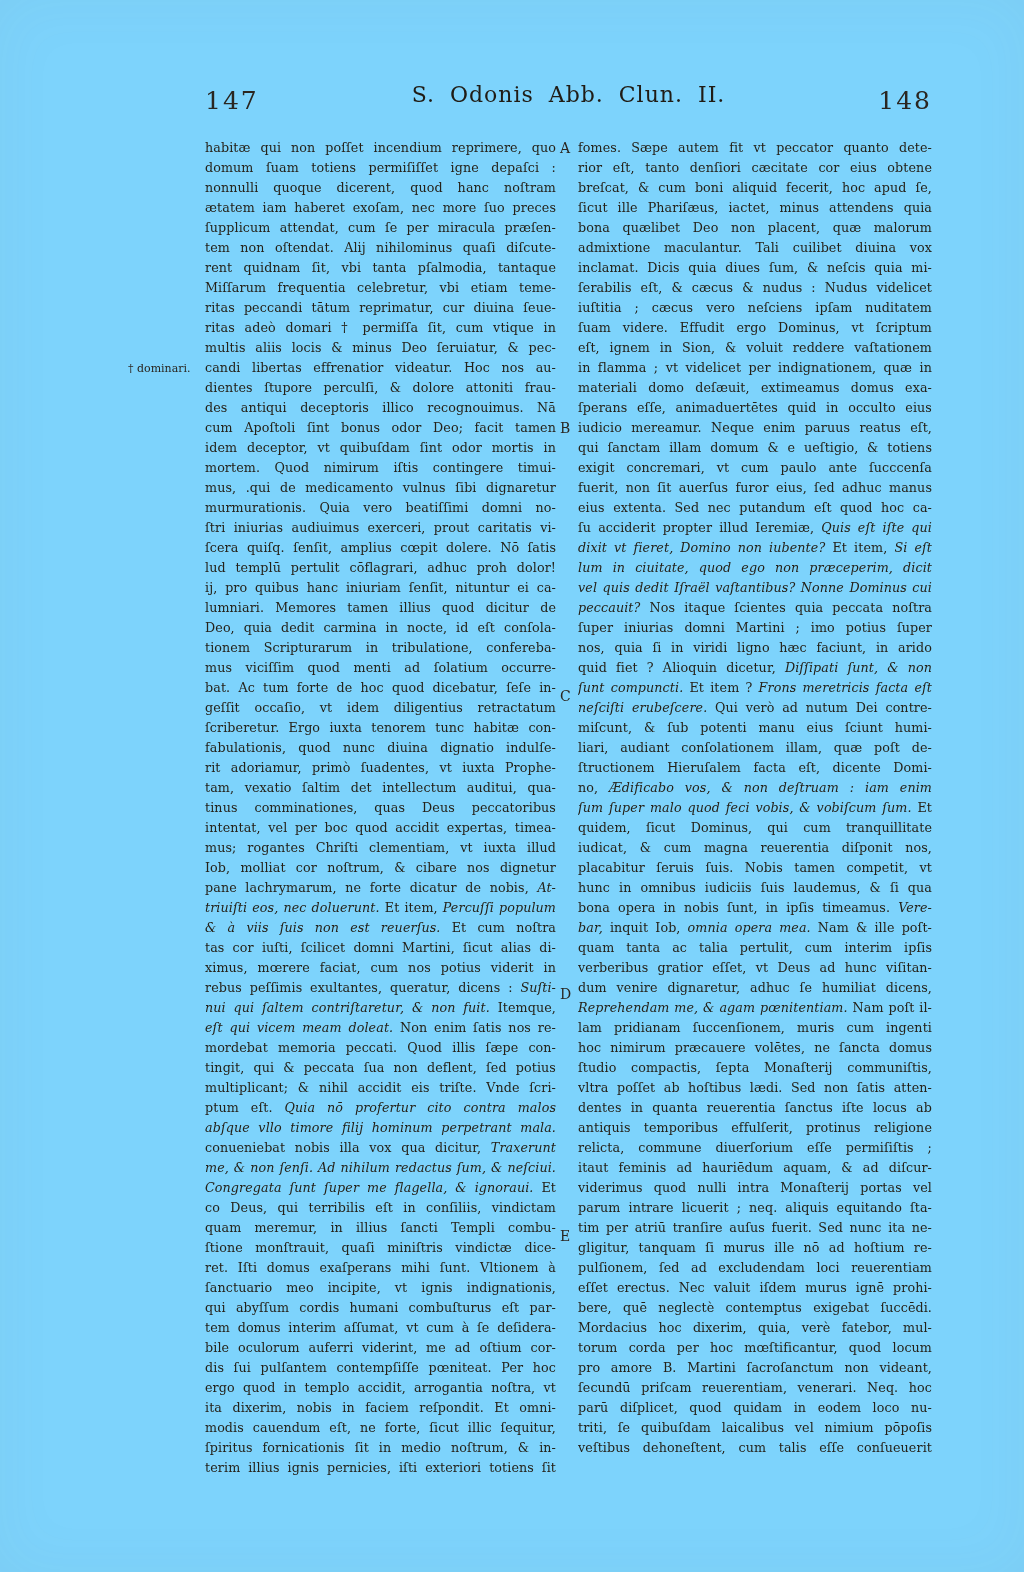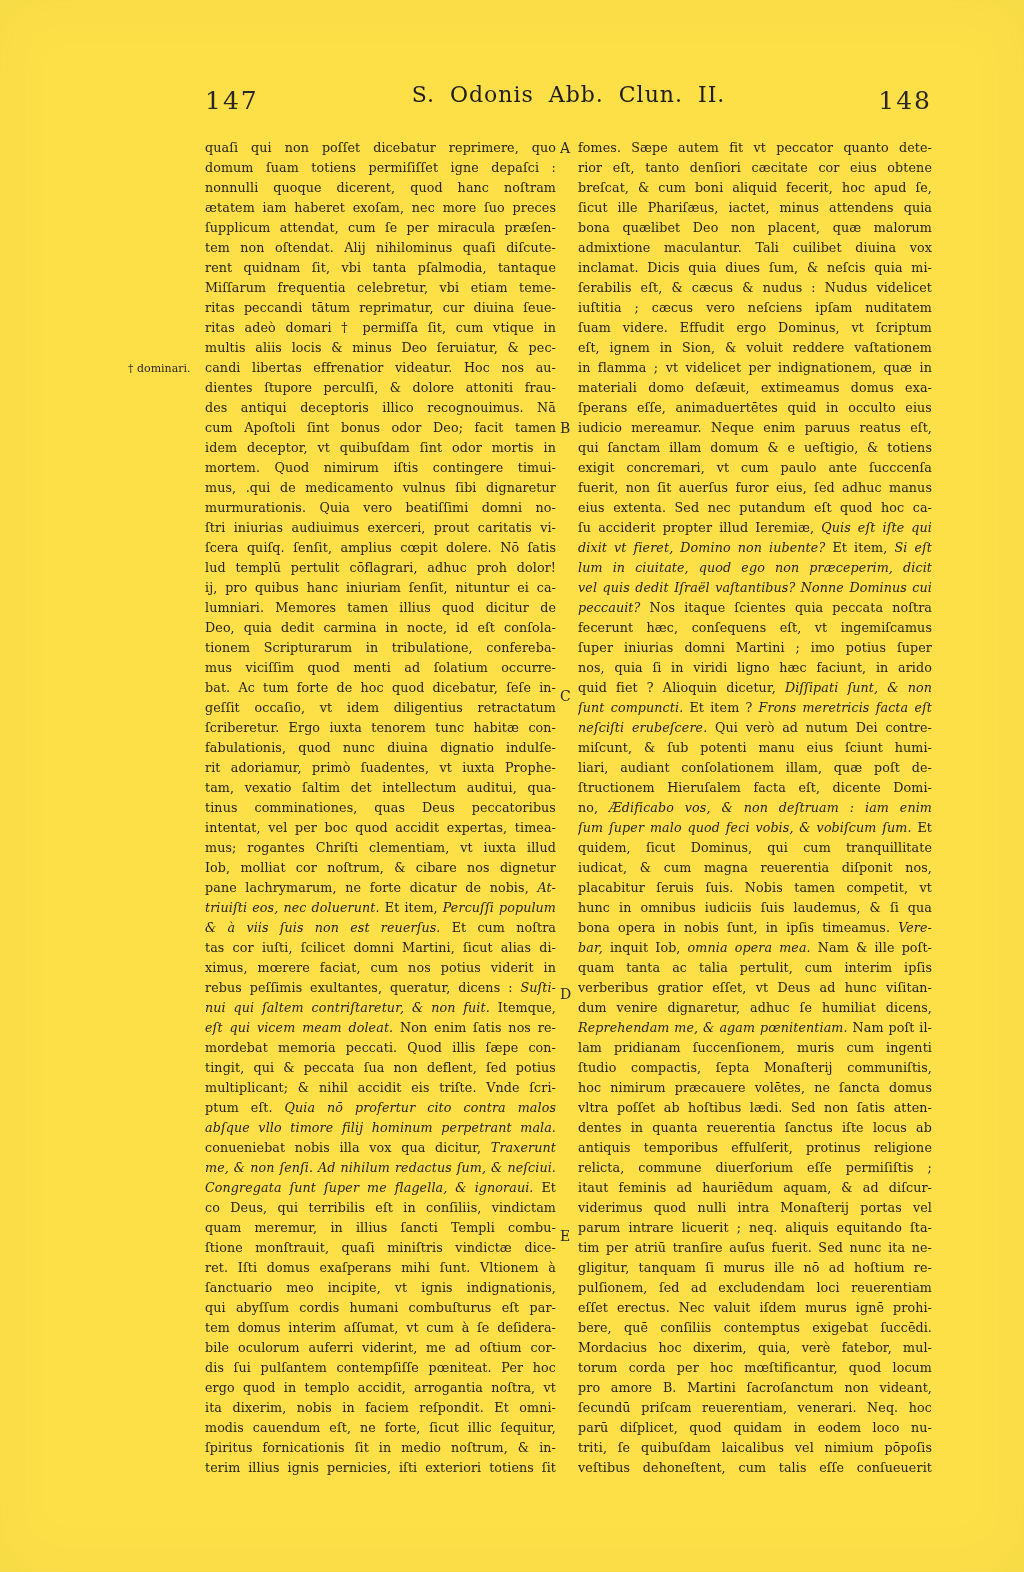--- a/index.html
+++ b/index.html
@@ -1,19 +1,19 @@
 <!DOCTYPE html>
 <html><head>
 <meta charset="utf-8">
 <style>
   html,body{margin:0;padding:0;background:#ffffff;}
   .page{
     position:relative;
     width:1024px;height:1572px;
-    background:#fde047;
+    background:#7dd3fc;
     font-family:"DejaVu Serif","Liberation Serif",serif;
     color:#262219;
     overflow:hidden;
   }
   
   .page::after{
     content:"";position:absolute;inset:0;pointer-events:none;
     box-shadow:inset 0 0 60px rgba(120,115,100,0.06);
   }
   .header{
@@ -59,21 +59,21 @@
 
   <div class="header">
     <div class="pageno left">147</div>
     <div class="running-title">S. Odonis Abb. Clun. II.</div>
     <div class="pageno right">148</div>
   </div>
 
   <div class="columns">
     <div class="margin-note" id="margin-note" style="top: 180px;">† dominari.</div>
     <div class="col col-left" id="col-left">
-        <div class="line"><span>quaſi qui non poſſet dicebatur reprimere, quo</span></div>
+        <div class="line"><span>habitæ qui non poſſet incendium reprimere, quo</span></div>
         <div class="line"><span>domum ſuam totiens permiſiſſet igne depaſci :</span></div>
         <div class="line"><span>nonnulli quoque dicerent, quod hanc noſtram</span></div>
         <div class="line"><span>ætatem iam haberet exoſam, nec more ſuo preces</span></div>
         <div class="line"><span>ſupplicum attendat, cum ſe per miracula præſen-</span></div>
         <div class="line"><span>tem non oſtendat. Alij nihilominus quaſi diſcute-</span></div>
         <div class="line"><span>rent quidnam ſit, vbi tanta pſalmodia, tantaque</span></div>
         <div class="line"><span>Miſſarum frequentia celebretur, vbi etiam teme-</span></div>
         <div class="line"><span>ritas peccandi tātum reprimatur, cur diuina ſeue-</span></div>
         <div class="line"><span>ritas adeò domari † permiſſa ſit, cum vtique in</span></div>
         <div class="line"><span>multis aliis locis &amp; minus Deo ſeruiatur, &amp; pec-</span></div>
@@ -159,21 +159,20 @@
         <div class="line"><span>iudicio mereamur. Neque enim paruus reatus eſt,</span></div>
         <div class="line"><span>qui ſanctam illam domum &amp; e ueſtigio, &amp; totiens</span></div>
         <div class="line"><span>exigit concremari, vt cum paulo ante ſucccenſa</span></div>
         <div class="line"><span>fuerit, non ſit auerſus furor eius, ſed adhuc manus</span></div>
         <div class="line"><span>eius extenta. Sed nec putandum eſt quod hoc ca-</span></div>
         <div class="line"><span>ſu acciderit propter illud Ieremiæ, </span><span class="it">Quis eſt iſte qui</span></div>
         <div class="line"><span class="it">dixit vt fieret, Domino non iubente?</span><span> Et item, </span><span class="it">Si eſt ma-</span></div>
         <div class="line"><span class="it">lum in ciuitate, quod ego non præceperim, dicit Dominus,</span></div>
         <div class="line"><span class="it">vel quis dedit Iſraël vaſtantibus? Nonne Dominus cui</span></div>
         <div class="line"><span class="it">peccauit?</span><span> Nos itaque ſcientes quia peccata noſtra</span></div>
-        <div class="line"><span>fecerunt hæc, conſequens eſt, vt ingemiſcamus</span></div>
         <div class="line"><span>ſuper iniurias domni Martini ; imo potius ſuper</span></div>
         <div class="line"><span>nos, quia ſi in viridi ligno hæc faciunt, in arido</span></div>
         <div class="line"><span>quid fiet ? Alioquin dicetur, </span><span class="it">Diſſipati ſunt, &amp; non</span></div>
         <div class="line"><span class="it">ſunt compuncti.</span><span> Et item ? </span><span class="it">Frons meretricis facta eſt tibi,</span></div>
         <div class="line"><span class="it">neſciſti erubeſcere.</span><span> Qui verò ad nutum Dei contre-</span></div>
         <div class="line"><span>miſcunt, &amp; ſub potenti manu eius ſciunt humi-</span></div>
         <div class="line"><span>liari, audiant conſolationem illam, quæ poſt de-</span></div>
         <div class="line"><span>ſtructionem Hieruſalem facta eſt, dicente Domi-</span></div>
         <div class="line"><span>no, </span><span class="it">Ædificabo vos, &amp; non deſtruam : iam enim placatus</span></div>
         <div class="line"><span class="it">ſum ſuper malo quod feci vobis, &amp; vobiſcum ſum.</span><span> Et ille</span></div>
@@ -181,34 +180,34 @@
         <div class="line"><span>iudicat, &amp; cum magna reuerentia diſponit nos,</span></div>
         <div class="line"><span>placabitur ſeruis ſuis. Nobis tamen competit, vt</span></div>
         <div class="line"><span>hunc in omnibus iudiciis ſuis laudemus, &amp; ſi qua</span></div>
         <div class="line"><span>bona opera in nobis ſunt, in ipſis timeamus. </span><span class="it">Vere-</span></div>
         <div class="line"><span class="it">bar,</span><span> inquit Iob, </span><span class="it">omnia opera mea.</span><span> Nam &amp; ille poſt-</span></div>
         <div class="line"><span>quam tanta ac talia pertulit, cum interim ipſis</span></div>
         <div class="line"><span>verberibus gratior eſſet, vt Deus ad hunc viſitan-</span></div>
         <div class="line"><span>dum venire dignaretur, adhuc ſe humiliat dicens,</span></div>
         <div class="line"><span class="it">Reprehendam me, &amp; agam pœnitentiam.</span><span> Nam poſt il-</span></div>
         <div class="line"><span>lam pridianam ſuccenſionem, muris cum ingenti</span></div>
+        <div class="line"><span>hoc nimirum præcauere volētes, ne ſancta domus</span></div>
         <div class="line"><span>ſtudio compactis, ſepta Monaſterij communiſtis,</span></div>
-        <div class="line"><span>hoc nimirum præcauere volētes, ne ſancta domus</span></div>
         <div class="line"><span>vltra poſſet ab hoſtibus lædi. Sed non ſatis atten-</span></div>
         <div class="line"><span>dentes in quanta reuerentia ſanctus iſte locus ab</span></div>
         <div class="line"><span>antiquis temporibus effulſerit, protinus religione</span></div>
         <div class="line"><span>relicta, commune diuerſorium eſſe permiſiſtis ;</span></div>
         <div class="line"><span>itaut feminis ad hauriēdum aquam, &amp; ad diſcur-</span></div>
         <div class="line"><span>viderimus quod nulli intra Monaſterij portas vel</span></div>
         <div class="line"><span>parum intrare licuerit ; neq. aliquis equitando ſta-</span></div>
         <div class="line"><span>tim per atriū tranſire auſus fuerit. Sed nunc ita ne-</span></div>
         <div class="line"><span>gligitur, tanquam ſi murus ille nō ad hoſtium re-</span></div>
         <div class="line"><span>pulſionem, ſed ad excludendam loci reuerentiam</span></div>
         <div class="line"><span>eſſet erectus. Nec valuit iſdem murus ignē prohi-</span></div>
-        <div class="line"><span>bere, quē conſiliis contemptus exigebat ſuccēdi.</span></div>
+        <div class="line"><span>bere, quē neglectè contemptus exigebat ſuccēdi.</span></div>
         <div class="line"><span>Mordacius hoc dixerim, quia, verè fatebor, mul-</span></div>
         <div class="line"><span>torum corda per hoc mœſtificantur, quod locum</span></div>
         <div class="line"><span>pro amore B. Martini ſacroſanctum non videant,</span></div>
         <div class="line"><span>ſecundū priſcam reuerentiam, venerari. Neq. hoc</span></div>
         <div class="line"><span>parū diſplicet, quod quidam in eodem loco nu-</span></div>
         <div class="line"><span>triti, ſe quibuſdam laicalibus vel nimium pōpoſis</span></div>
         <div class="line"><span>veſtibus dehoneſtent, cum talis eſſe conſueuerit</span></div>
       </div>
   </div>
 

